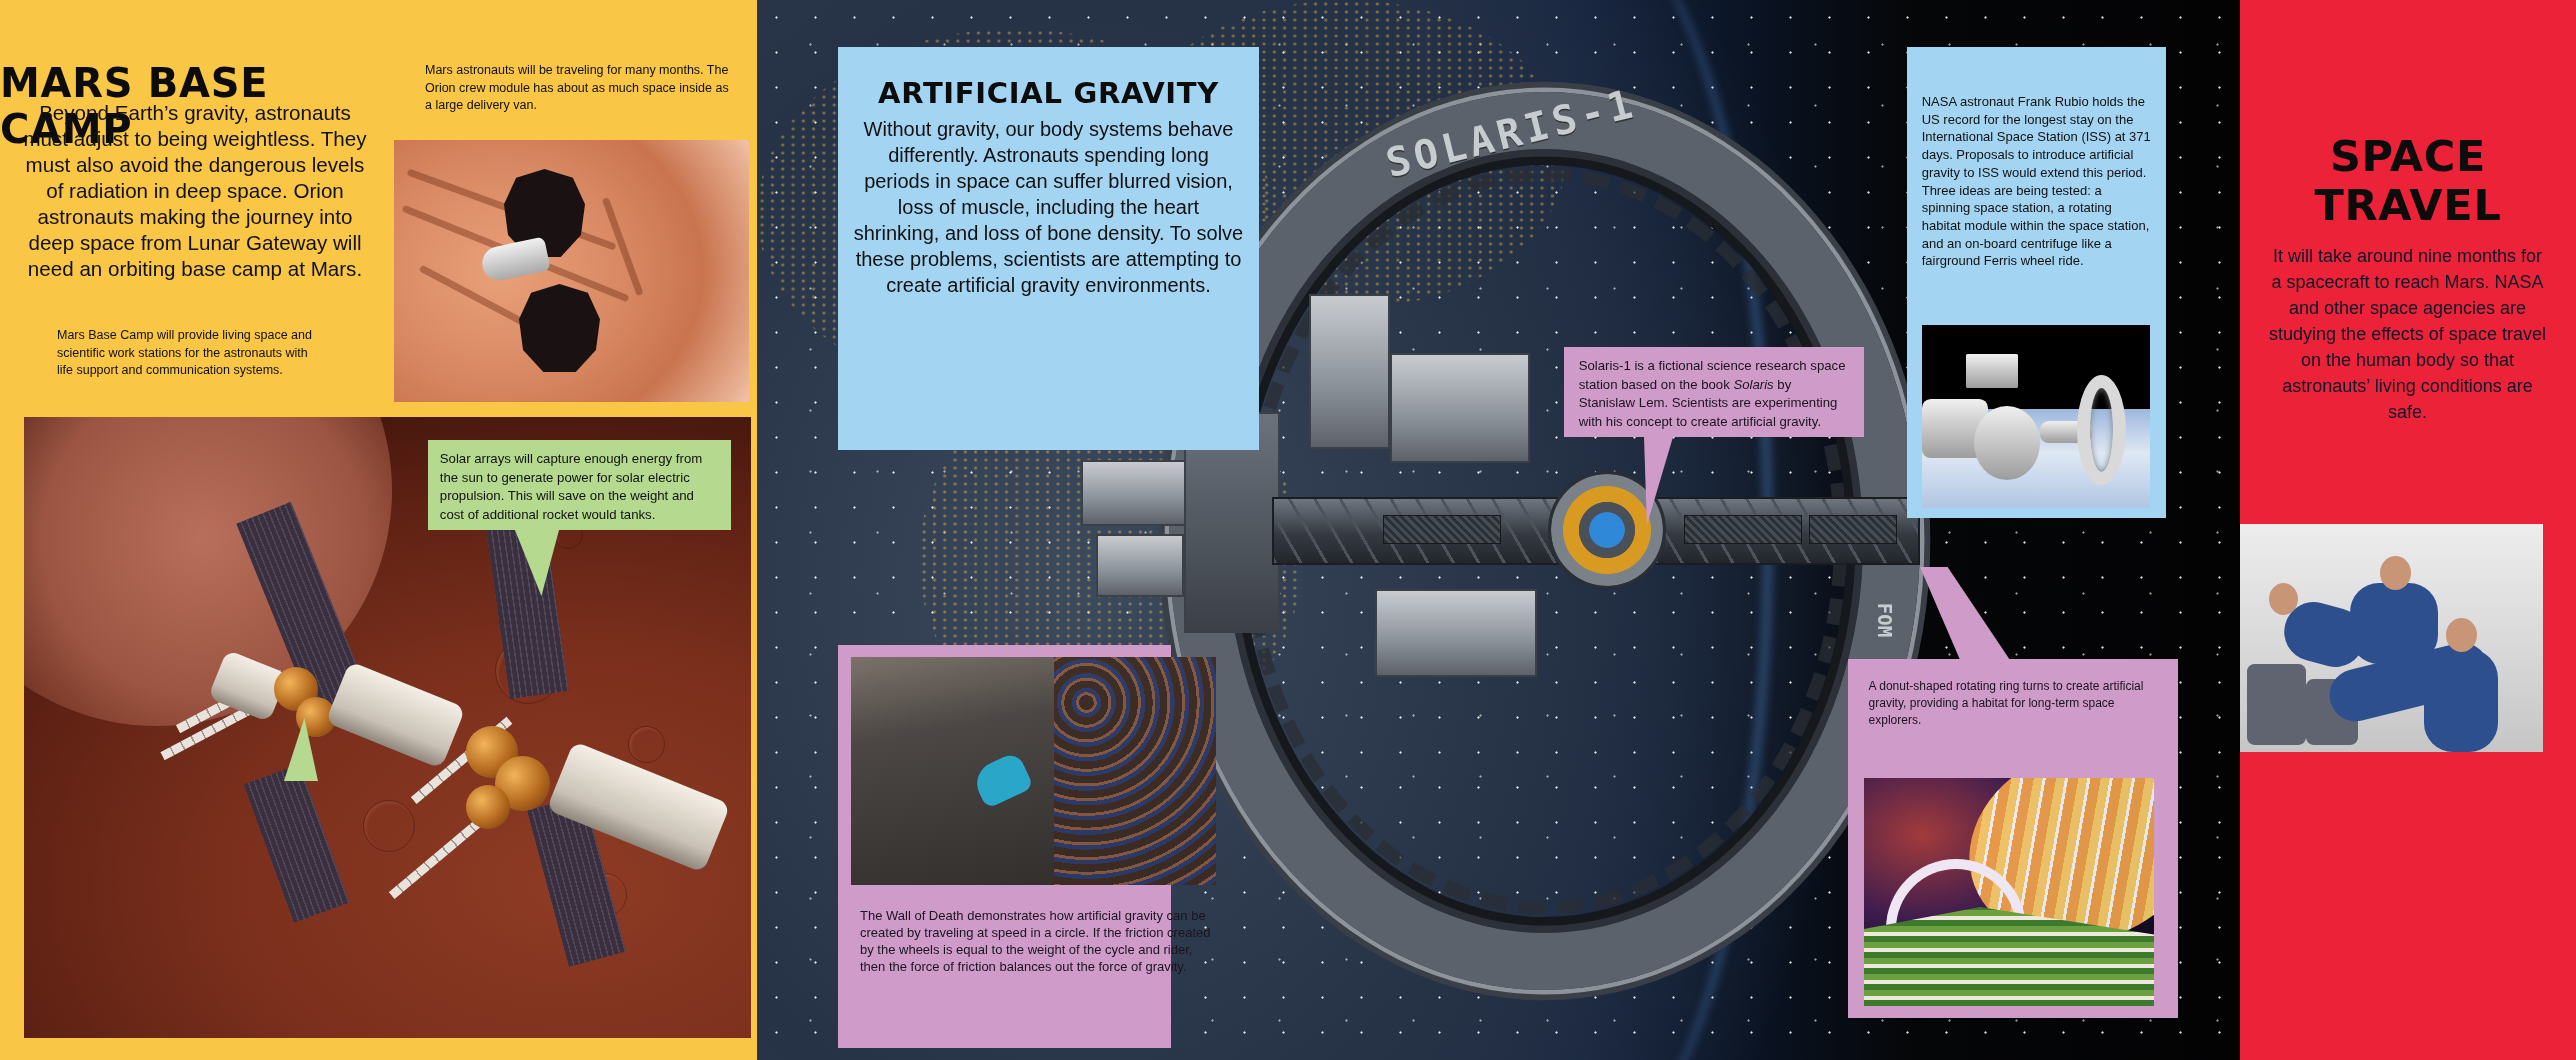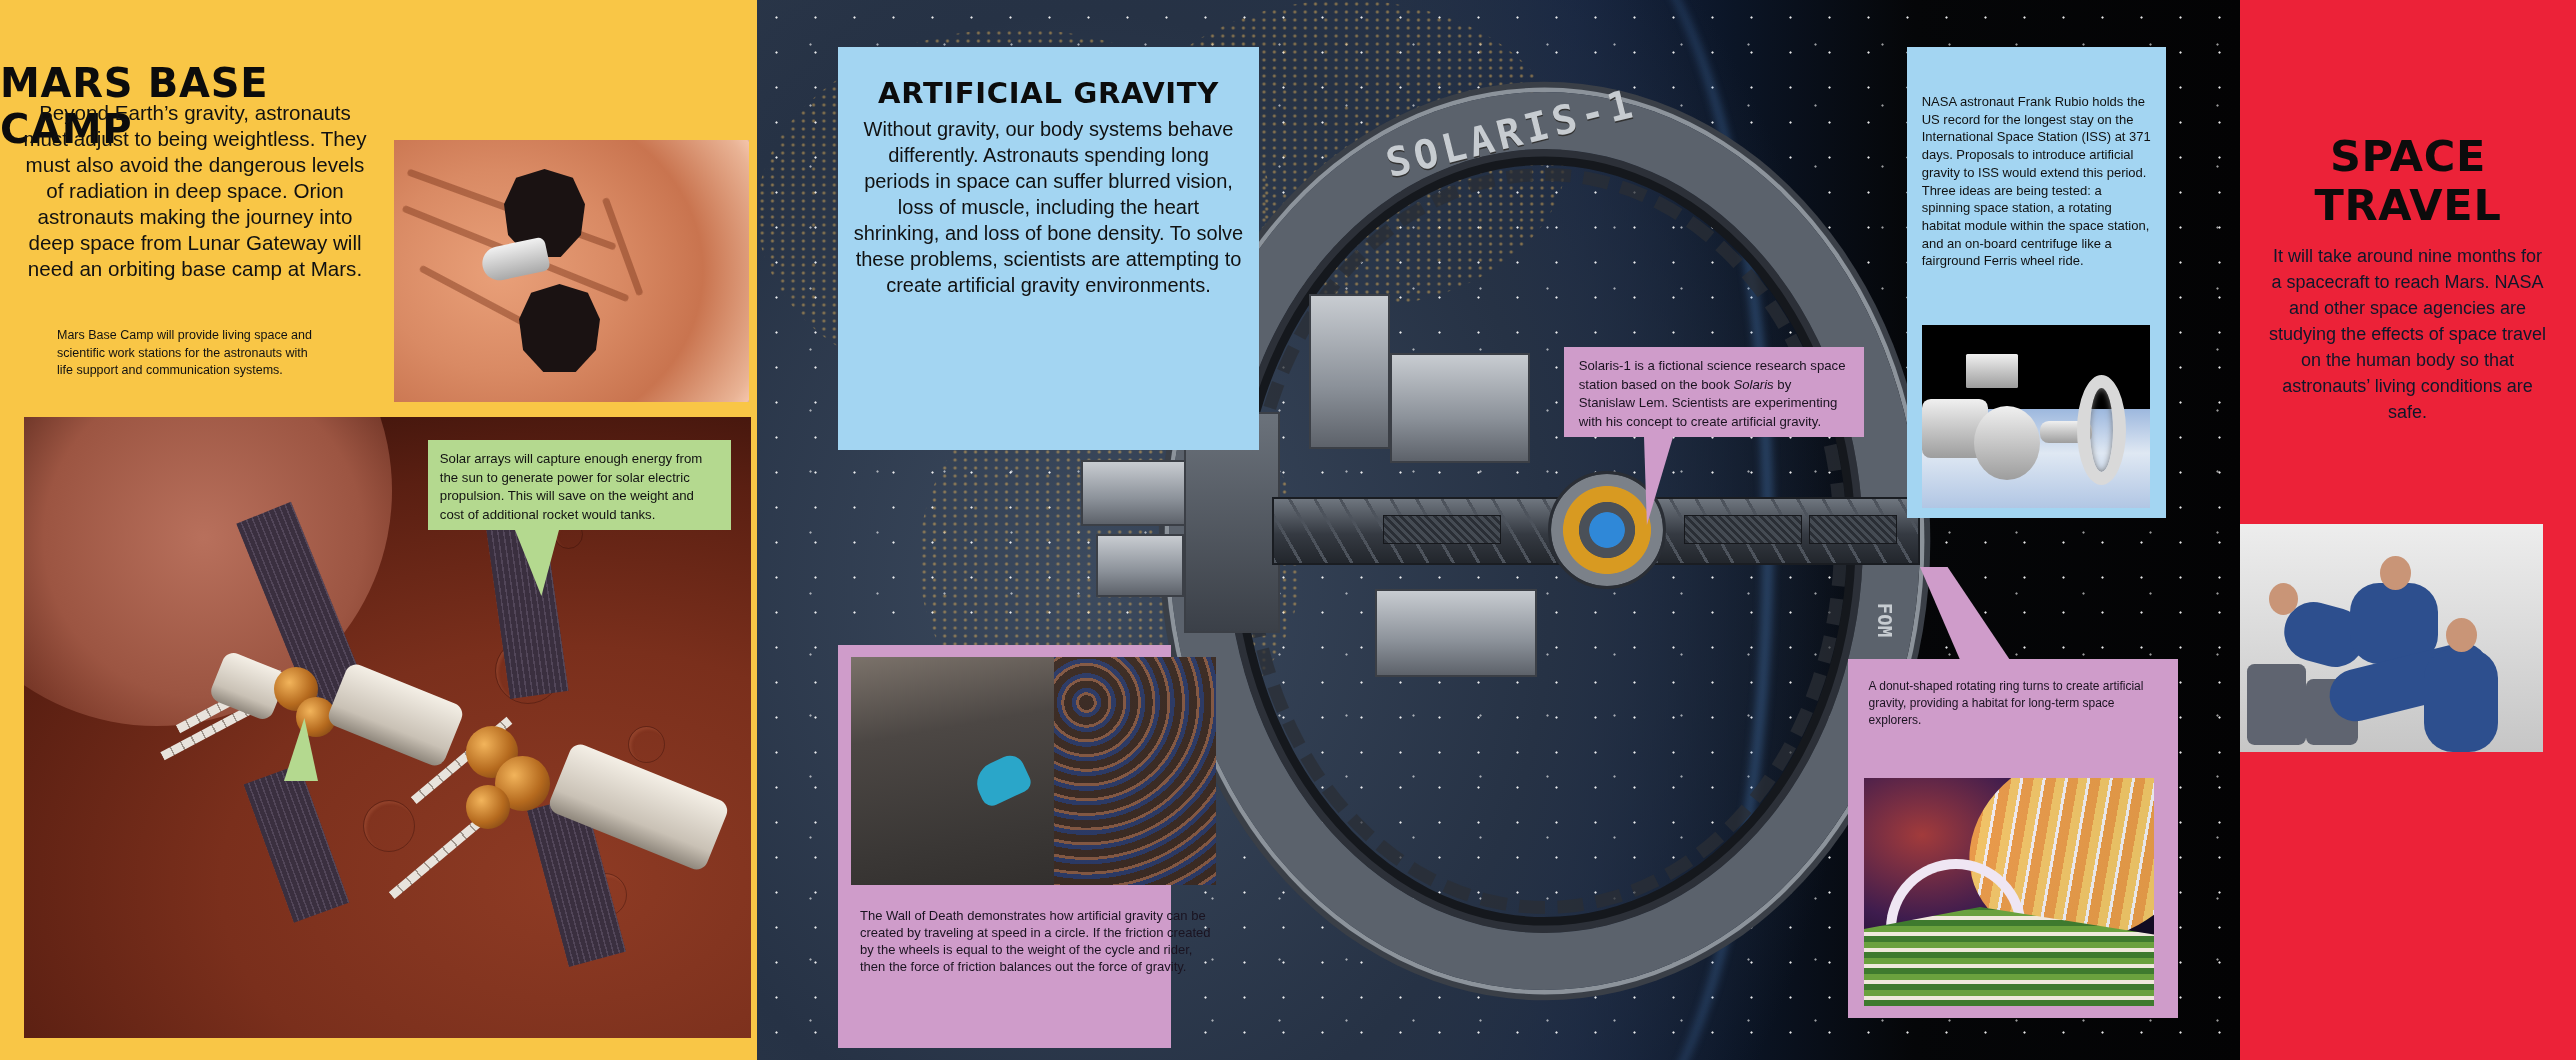--- a/index.html
+++ b/index.html
@@ -122,20 +122,21 @@
   #photo-zero-g .head { position: absolute; border-radius: 50%; background: #c99577; }
   #photo-zero-g .seat { position: absolute; background: #5f6470; border-radius: 7.4px; }
 </style>
 </head>
 <body>
 
 <section id="panel-mars" class="abs">
   <h1 id="mars-title" class="abs h-title">MARS BASE CAMP</h1>
   <p id="mars-caption-basecamp" class="abs">Mars Base Camp will provide living space and scientific work stations for the astronauts with life support and communication systems.</p>
   <p id="mars-intro" class="abs">Beyond Earth’s gravity, astronauts must adjust to being weightless. They must also avoid the dangerous levels of radiation in deep space. Orion astronauts making the journey into deep space from Lunar Gateway will need an orbiting base camp at Mars.</p>
+  <p id="mars-caption-orion" class="abs">Mars astronauts will be traveling for many months. The Orion crew module has about as much space inside as a large delivery van.</p>
 
   <div id="photo-orion" class="abs">
     <div class="ridge" style="left:7.4px;top:66px;width:221px;transform:rotate(20deg)"></div>
     <div class="ridge" style="left:0;top:110px;width:243px;transform:rotate(22deg)"></div>
     <div class="ridge" style="left:14.7px;top:169px;width:191px;transform:rotate(28deg)"></div>
     <div class="ridge" style="left:177px;top:103px;width:103px;transform:rotate(70deg)"></div>
     <div class="sail" style="left:110px;top:29px"></div>
     <div class="sail" style="left:125px;top:144px"></div>
     <div class="capsule" style="left:88px;top:103px"></div>
   </div>

